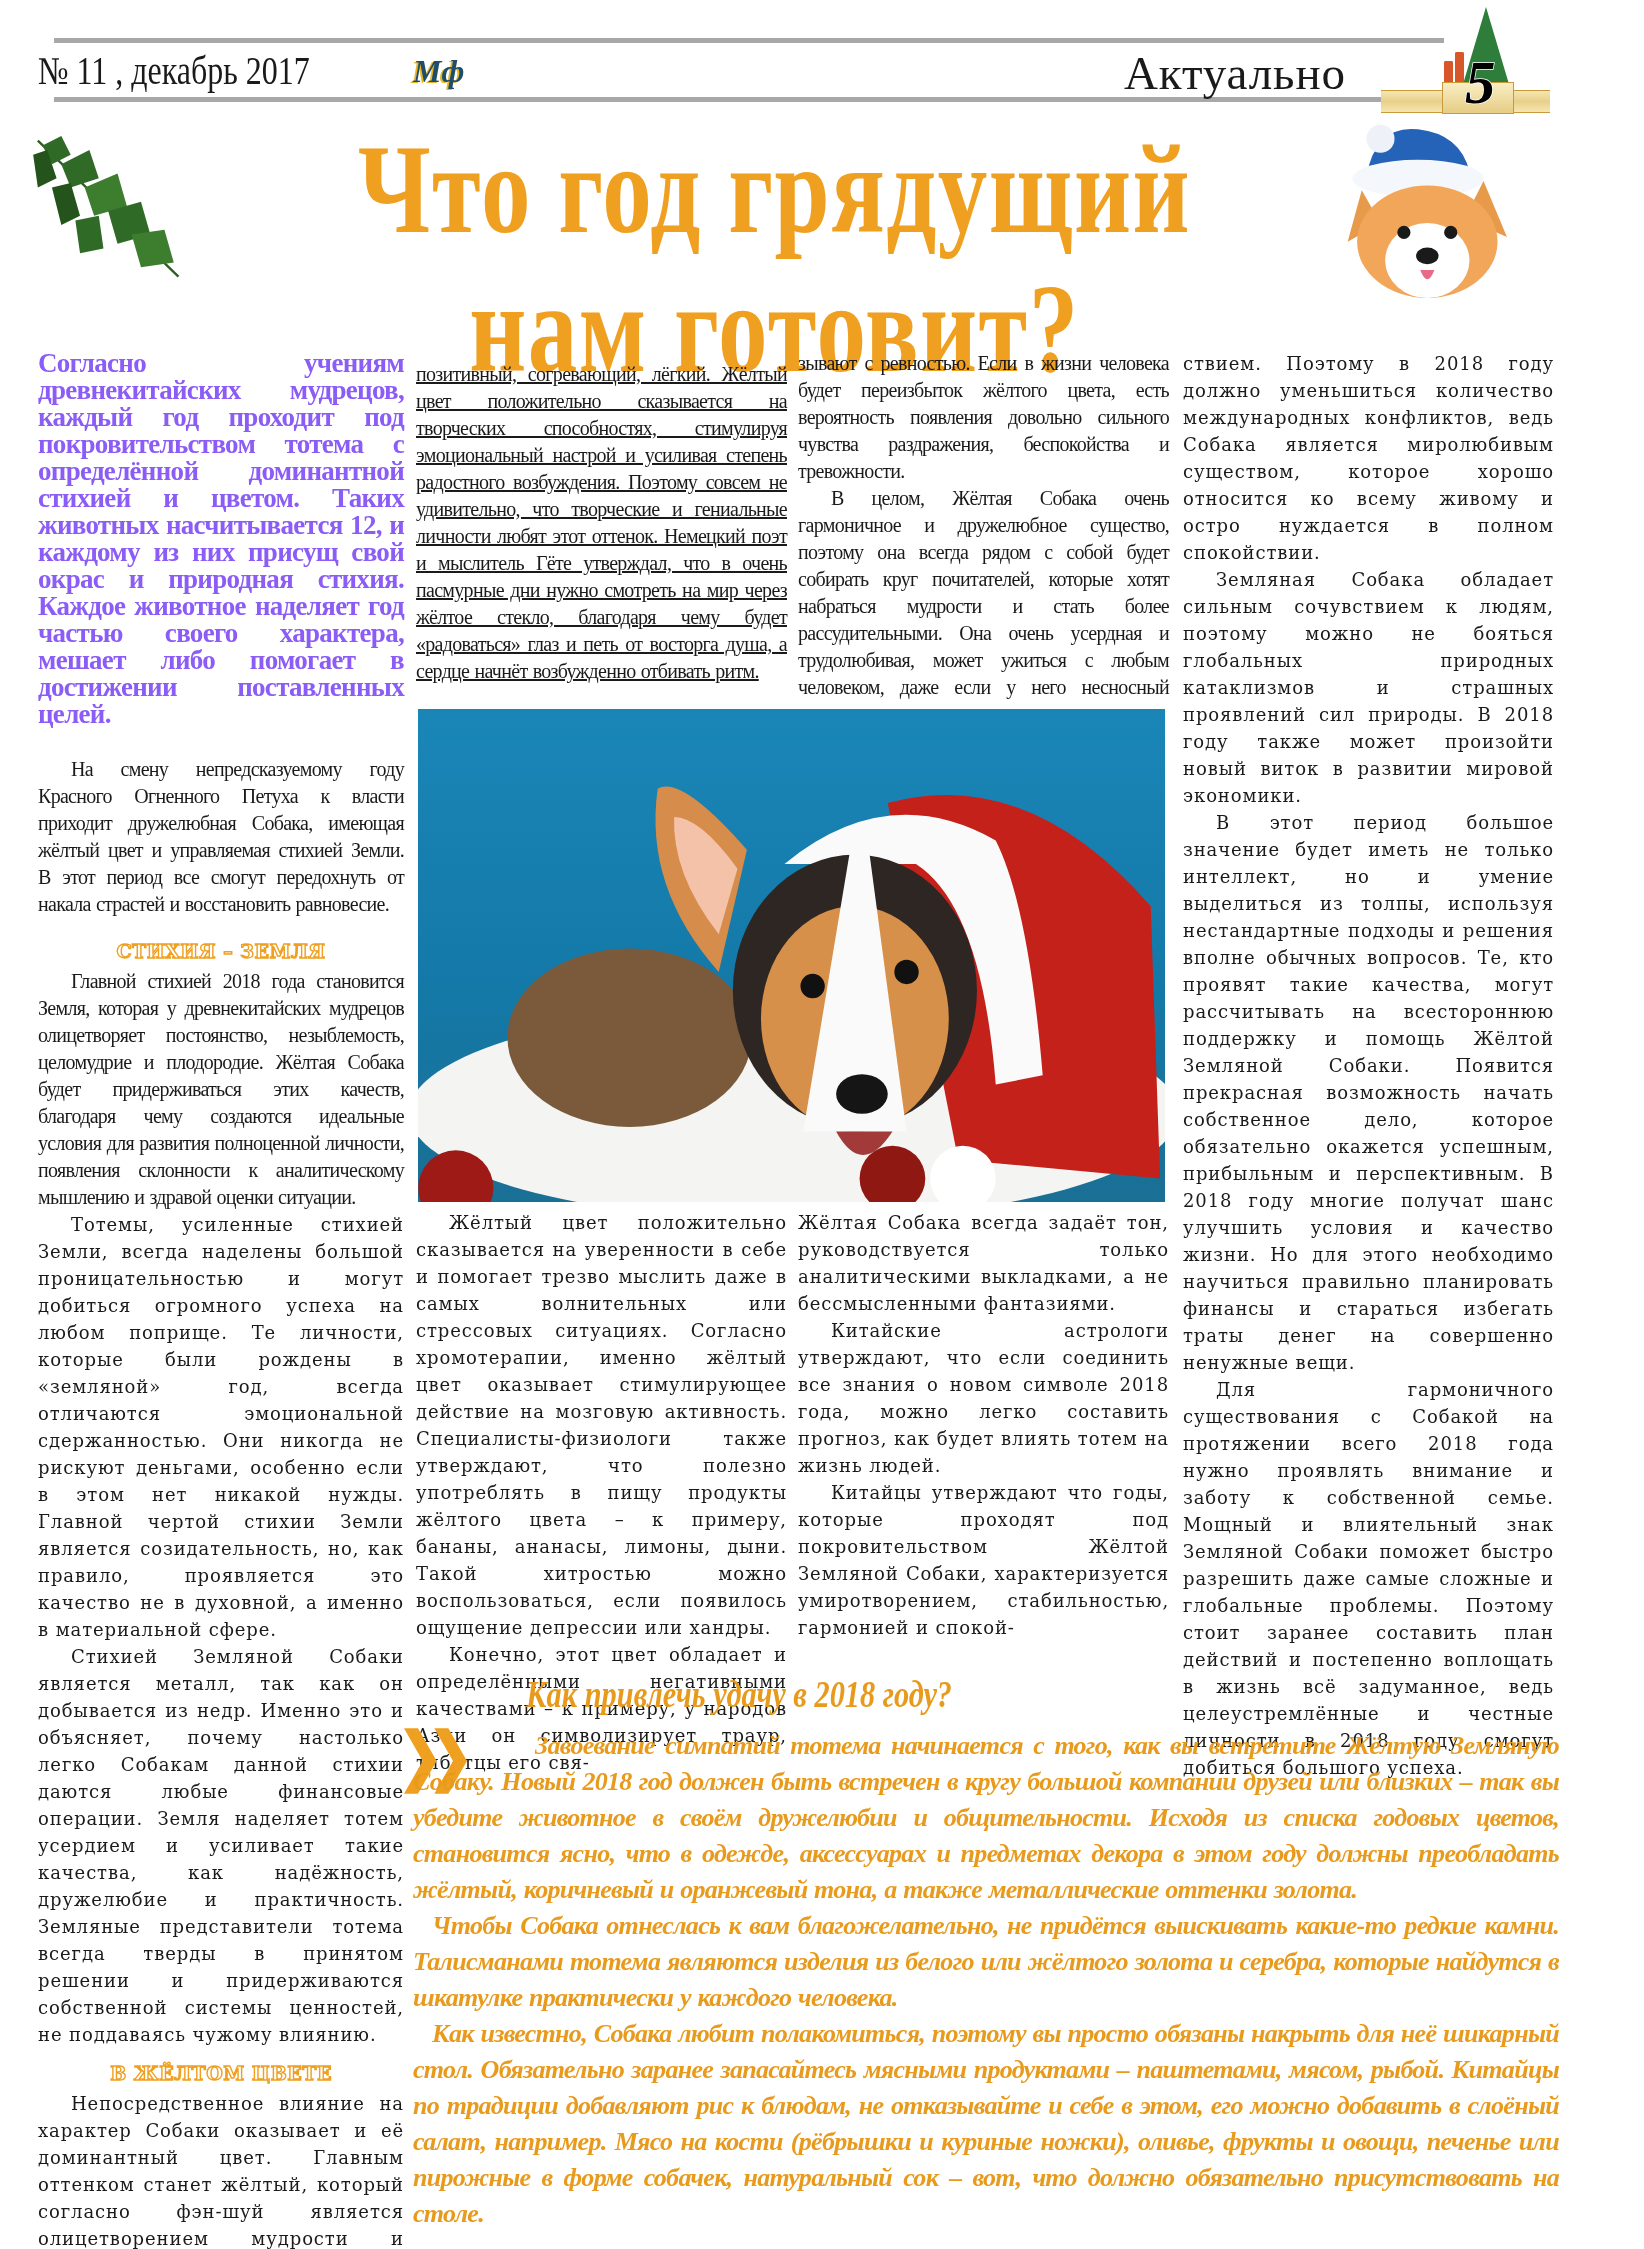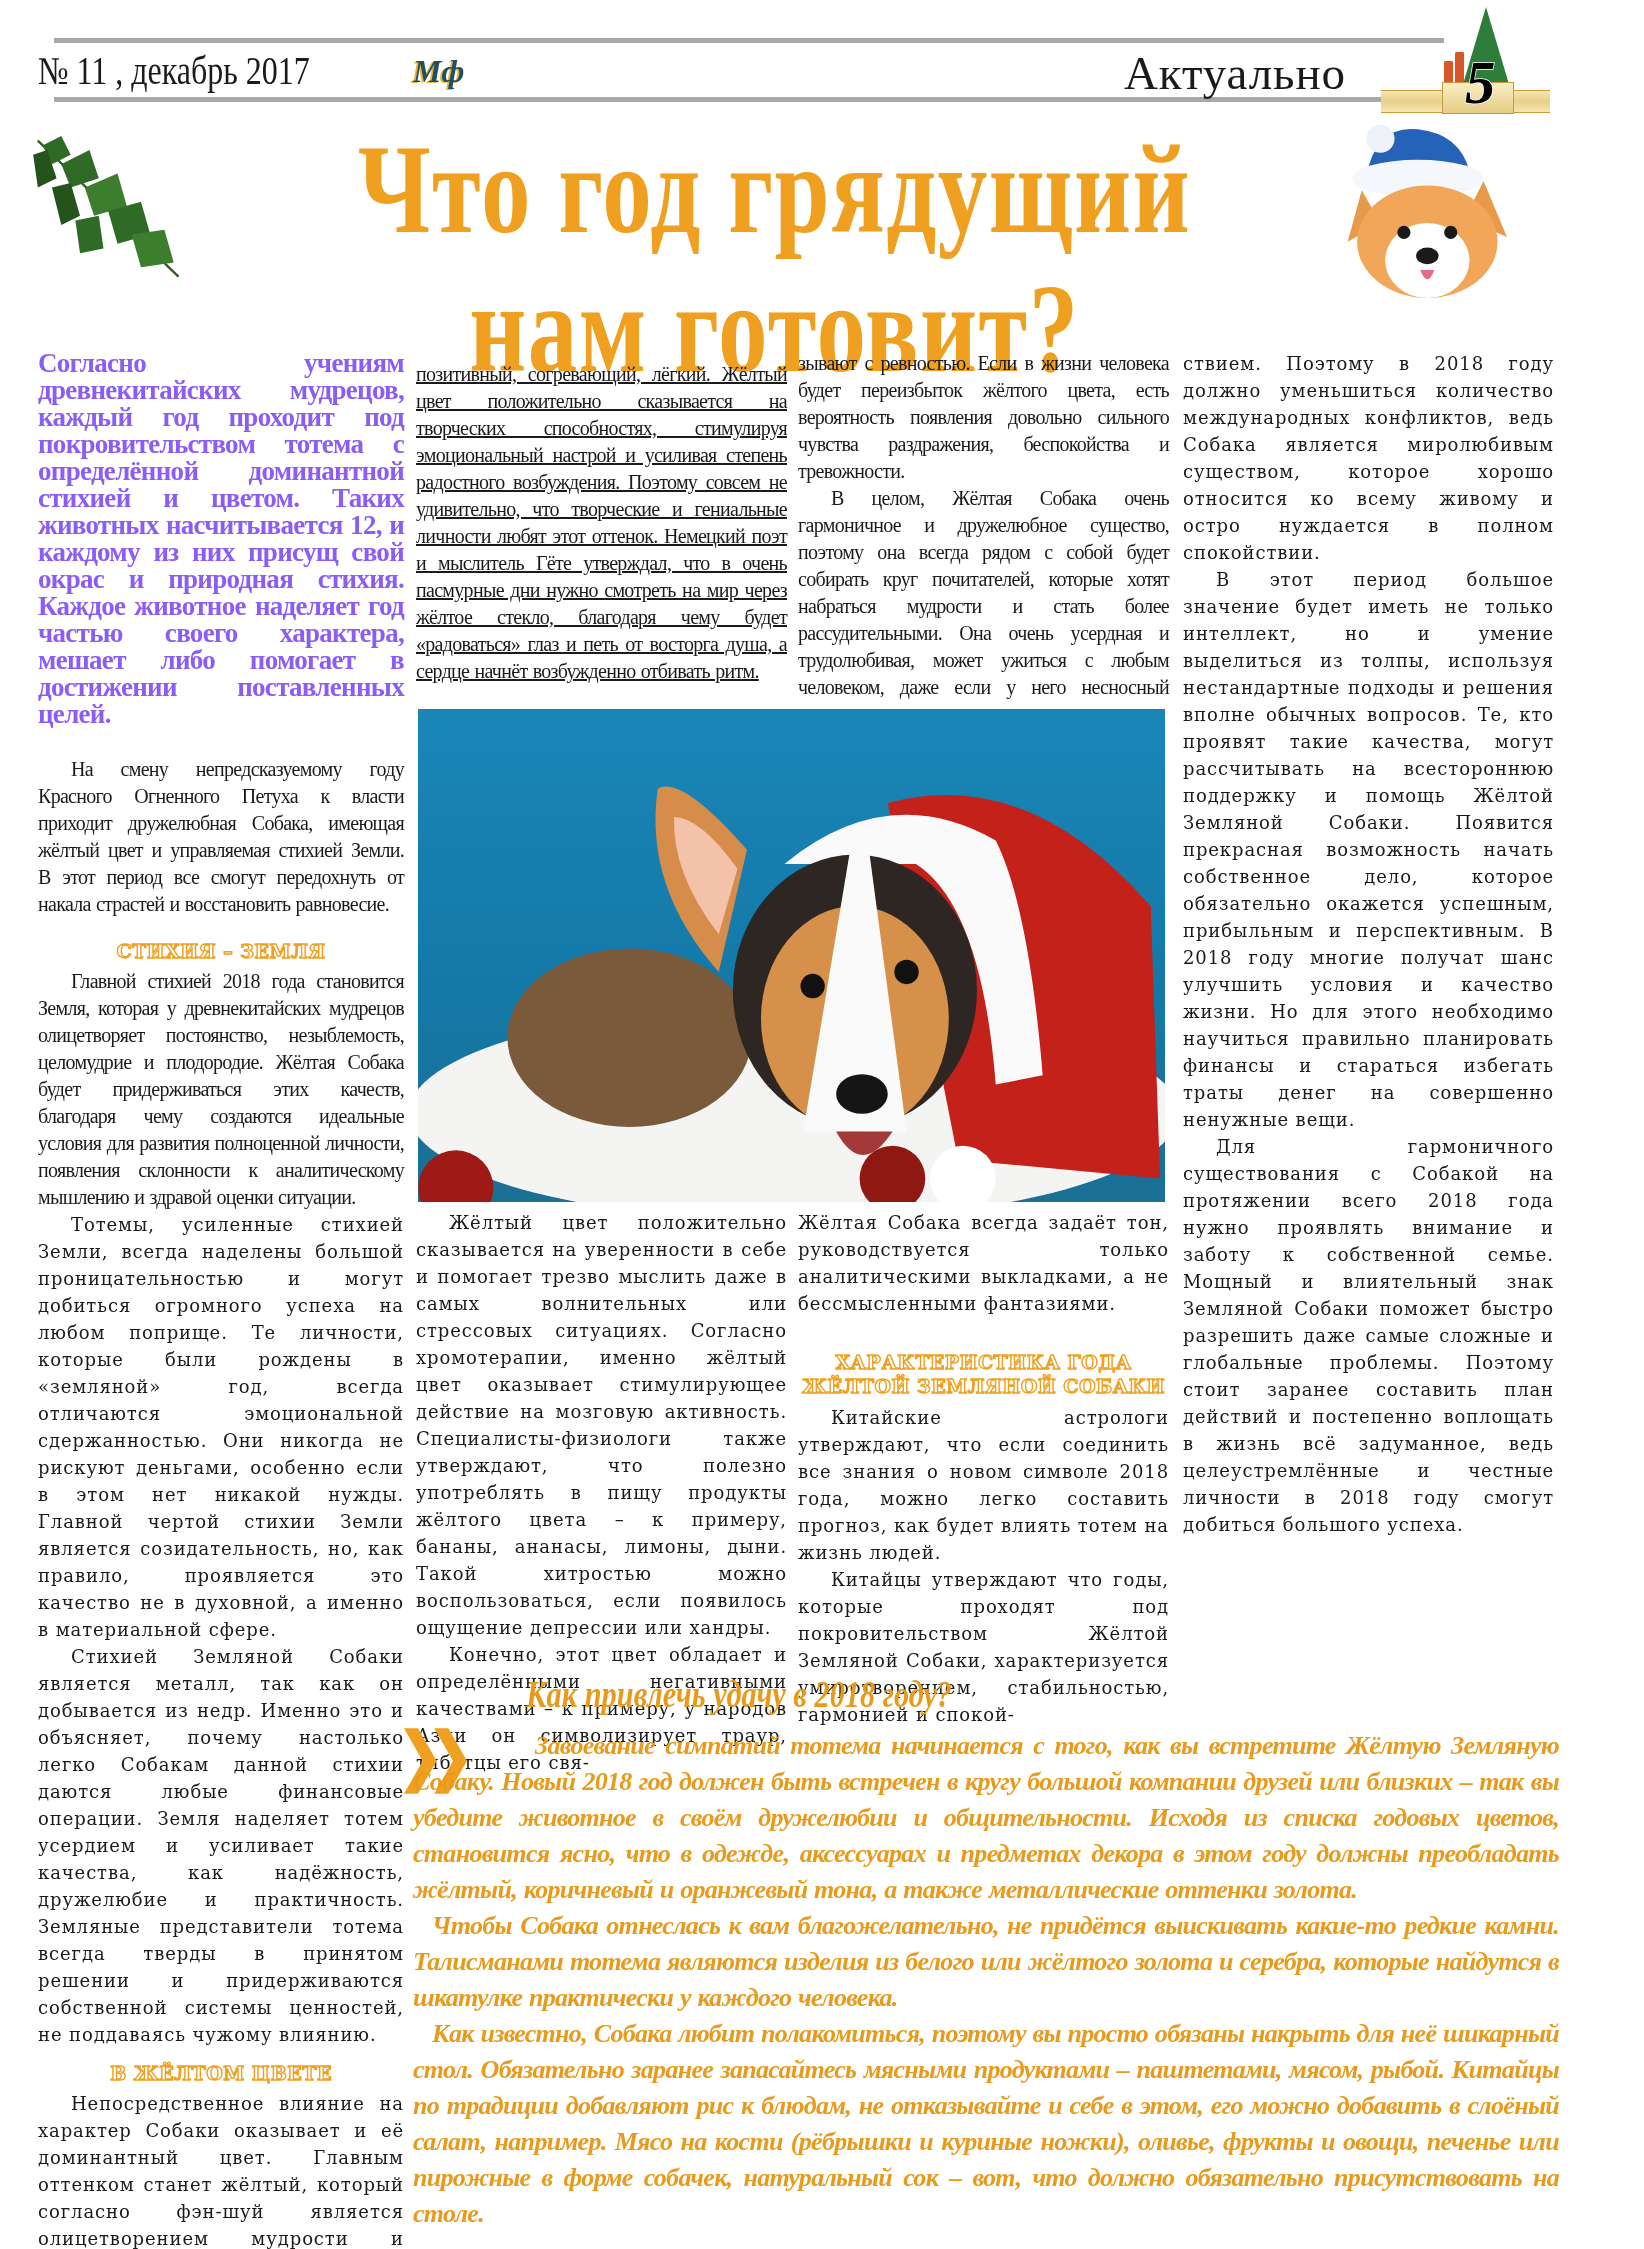--- a/index.html
+++ b/index.html
@@ -138,27 +138,27 @@
   </svg>
 </div>
 
 <div class="col wide" style="left:416px; top:1209px; width:371px;">
   <p>Жёлтый цвет положительно сказывается на уверенности в себе и помогает трезво мыслить даже в самых волнительных или стрессовых ситуациях. Согласно хромотерапии, именно жёлтый цвет оказывает стимулирующее действие на мозговую активность. Специалисты-физиологи также утверждают, что полезно употреблять в пищу продукты жёлтого цвета – к примеру, бананы, ананасы, лимоны, дыни. Такой хитростью можно воспользоваться, если появилось ощущение депрессии или хандры.</p>
   <p>Конечно, этот цвет обладает и определёнными негативными качествами – к примеру, у народов Азии он символизирует траур, тибетцы его свя-</p>
 </div>
 
 <div class="col wide" style="left:798px; top:1209px; width:371px;">
   <p class="noindent">Жёлтая Собака всегда задаёт тон, руководствуется только аналитическими выкладками, а не бессмысленными фантазиями.</p>
-  <div class="sub" style="margin-top:33px;">Характеристика года Жёлтой Земляной Собаки</div>
   <p>Китайские астрологи утверждают, что если соединить все знания о новом символе 2018 года, можно легко составить прогноз, как будет влиять тотем на жизнь людей.</p>
   <p>Китайцы утверждают что годы, которые проходят под покровительством Жёлтой Земляной Собаки, характеризуется умиротворением, стабильностью, гармонией и спокой-</p>
 </div>
 
 <div class="col wide" style="left:1183px; top:350px; width:371px; line-height:27px;">
   <p class="noindent">ствием. Поэтому в 2018 году должно уменьшиться количество международных конфликтов, ведь Собака является миролюбивым существом, которое хорошо относится ко всему живому и остро нуждается в полном спокойствии.</p>
+  <p>Земляная Собака обладает сильным сочувствием к людям, поэтому можно не бояться глобальных природных катаклизмов и страшных проявлений сил природы. В 2018 году также может произойти новый виток в развитии мировой экономики.</p>
   <p>В этот период большое значение будет иметь не только интеллект, но и умение выделиться из толпы, используя нестандартные подходы и решения вполне обычных вопросов. Те, кто проявят такие качества, могут рассчитывать на всестороннюю поддержку и помощь Жёлтой Земляной Собаки. Появится прекрасная возможность начать собственное дело, которое обязательно окажется успешным, прибыльным и перспективным. В 2018 году многие получат шанс улучшить условия и качество жизни. Но для этого необходимо научиться правильно планировать финансы и стараться избегать траты денег на совершенно ненужные вещи.</p>
   <p>Для гармоничного существования с Собакой на протяжении всего 2018 года нужно проявлять внимание и заботу к собственной семье. Мощный и влиятельный знак Земляной Собаки поможет быстро разрешить даже самые сложные и глобальные проблемы. Поэтому стоит заранее составить план действий и постепенно воплощать в жизнь всё задуманное, ведь целеустремлённые и честные личности в 2018 году смогут добиться большого успеха.</p>
 </div>
 
 <div class="abs box-heading">Как привлечь удачу в 2018 году?</div>
 <svg class="abs chevrons" viewBox="0 0 150 140">
   <path d="M0 0 L30 0 L70 70 L30 140 L0 140 L40 70 Z" fill="#f0a020"></path>
   <path d="M65 0 L95 0 L135 70 L95 140 L65 140 L105 70 Z" fill="#f0a020"></path>
 </svg>
 <div class="abs italic-box narrow">

